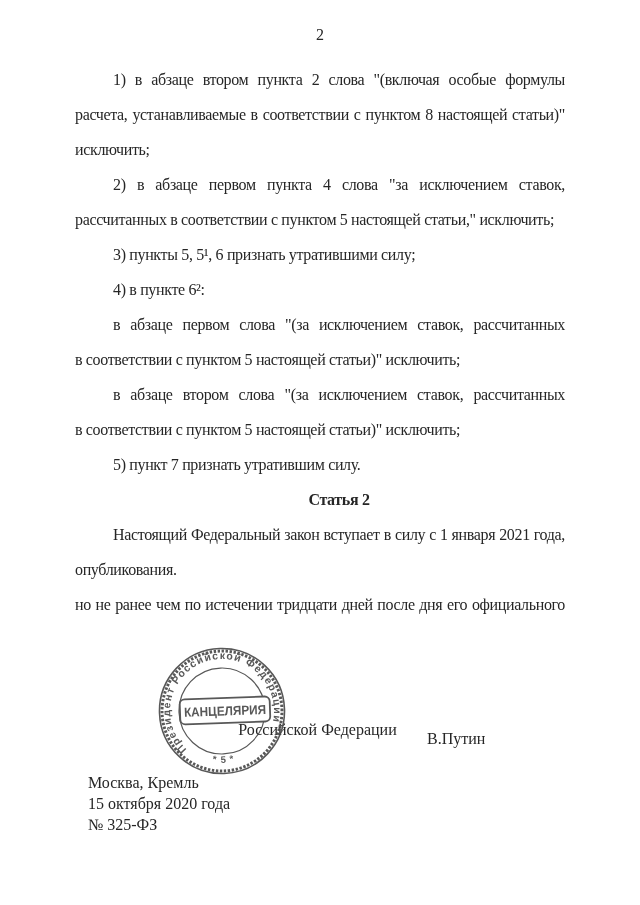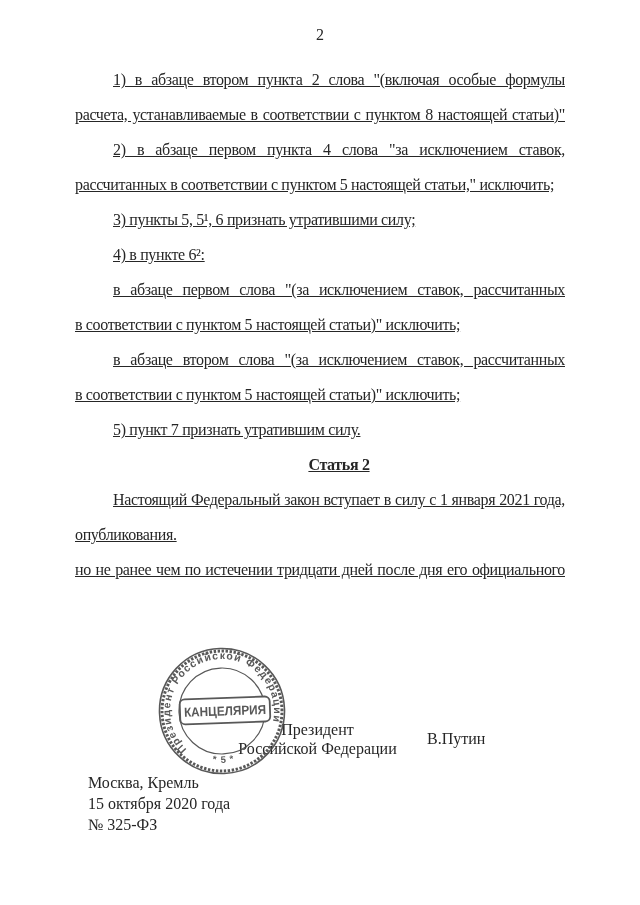--- a/index.html
+++ b/index.html
@@ -10,21 +10,21 @@
     font-family:"Liberation Serif", serif;
     color:#262626;
     overflow:hidden;
   }
   .page-number {
     position:absolute; top:26px; left:0; width:640px;
     text-align:center; font-size:16px;
   }
   .body-text {
     position:absolute; left:75px; top:62px; width:490px;
-    font-size:16px; letter-spacing:-0.35px;text-decoration:underline;
+    font-size:16px; letter-spacing:-0.35px;
   }
   .line {
     height:35px; line-height:35px;
     overflow:visible; hyphens:none;
   }
   .line.just { text-align:justify; text-align-last:justify; }
   .line.ind  { text-indent:38px; }
   .line.bold { font-weight:700;text-align:center; }
   .sig-title {
     position:absolute; left:235px; top:720px; width:165px;
@@ -63,37 +63,37 @@
 </head>
 <body>
 
 <div class="page" style="background: rgb(255, 255, 255); color: rgb(38, 38, 38);">
 
   <div class="page-number">2</div>
 
   <div class="body-text">
       <div class="line just ind">1) в абзаце втором пункта 2 слова "(включая особые формулы</div>
       <div class="line just">расчета, устанавливаемые в соответствии с пунктом 8 настоящей статьи)"</div>
+      <div class="line">исключить;</div>
       <div class="line just ind">2) в абзаце первом пункта 4 слова "за исключением ставок,</div>
       <div class="line">рассчитанных в соответствии с пунктом 5 настоящей статьи," исключить;</div>
       <div class="line ind">3) пункты 5, 5¹, 6 признать утратившими силу;</div>
       <div class="line ind">4) в пункте 6²:</div>
       <div class="line just ind">в абзаце первом слова "(за исключением ставок, рассчитанных</div>
       <div class="line">в соответствии с пунктом 5 настоящей статьи)" исключить;</div>
       <div class="line just ind">в абзаце втором слова "(за исключением ставок, рассчитанных</div>
       <div class="line">в соответствии с пунктом 5 настоящей статьи)" исключить;</div>
       <div class="line ind">5)  пункт 7 признать утратившим силу.</div>
       <div class="line ind bold">Статья 2</div>
       <div class="line just ind">Настоящий Федеральный закон вступает в силу с 1 января 2021 года,</div>
       <div class="line">опубликования.</div>
       <div class="line just">но не ранее чем по истечении тридцати дней после дня его официального</div>
     </div>
 
   <div class="sig-title">
-    <div>Президент</div>
     <div>Российской Федерации</div>
   </div>
   <div class="sig-name">В.Путин</div>
 
   <svg class="stamp" viewBox="0 0 140 140" aria-hidden="true" style="color: rgb(74, 74, 74);">
     <defs>
       <path id="arcTop" d="M 36.6 109.8 A 52 52 0 1 1 103.4 109.8" fill="none"></path>
       <path id="arcBottom" d="M 54.8 119.7 A 52 52 0 0 0 85.2 119.7" fill="none"></path>
     </defs>
     <circle cx="70" cy="70" r="62.5" fill="none" stroke="currentColor" stroke-width="1.6"></circle>

